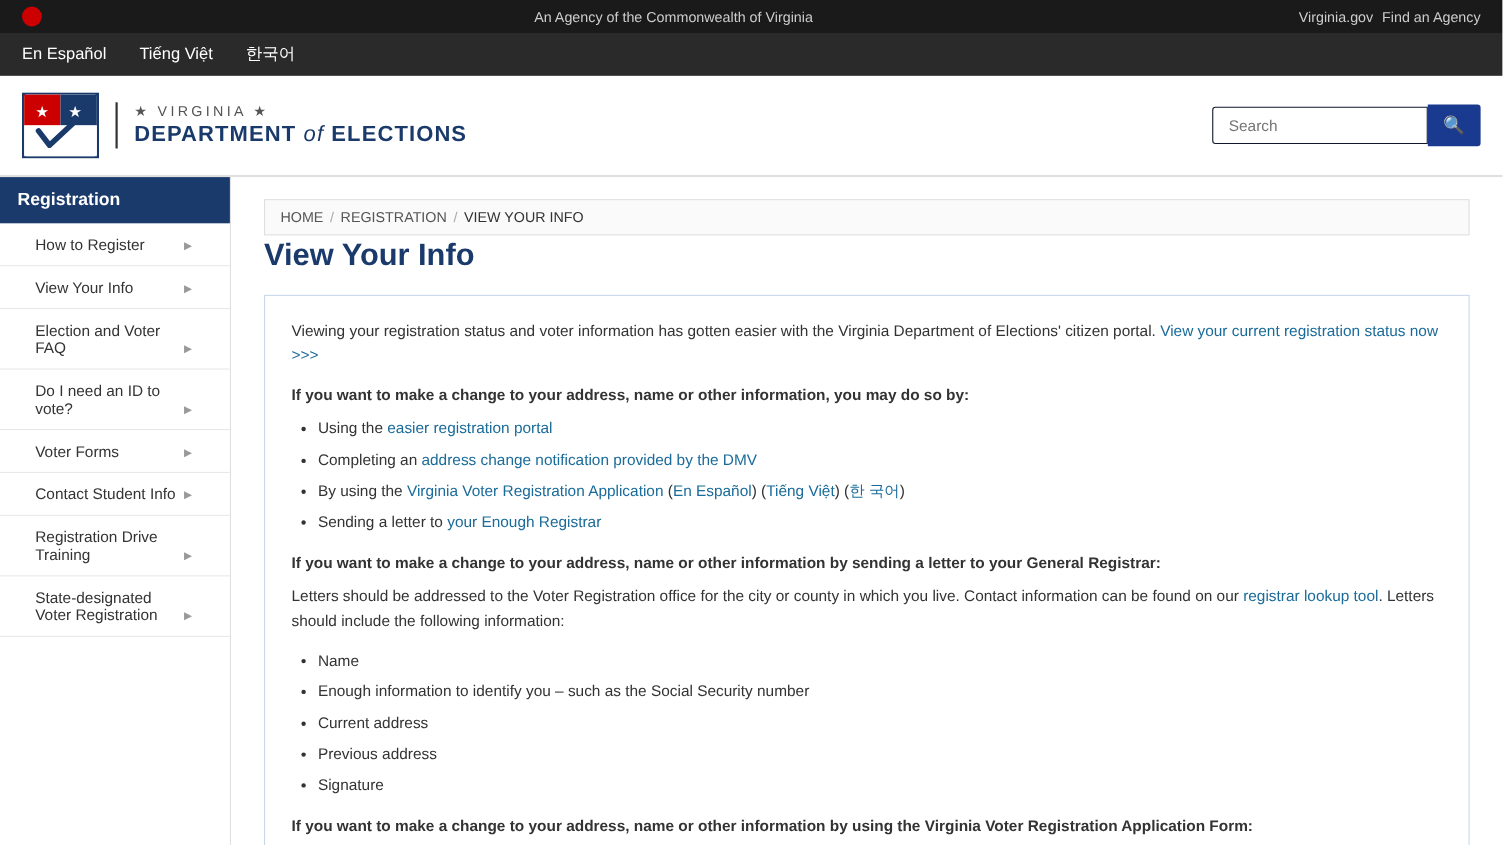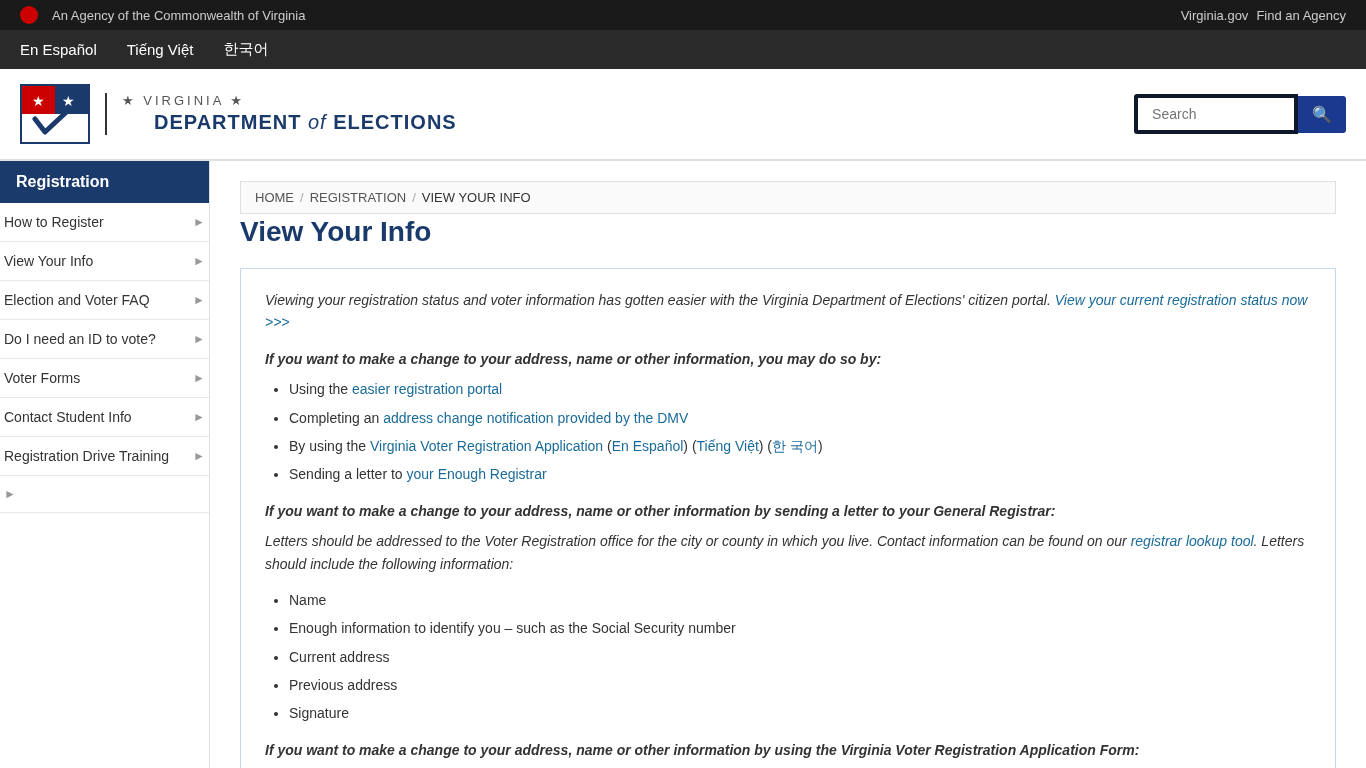--- a/index.html
+++ b/index.html
@@ -7,20 +7,21 @@
 
     
     .top-bar {
       background: #1a1a1a;
       color: #ccc;
       padding: 6px 20px;
       display: flex;
       align-items: center;
       gap: 8px;
       font-size: 13px;
+      text-align: center;
     }
     .top-bar .agency-logo {
       width: 18px; height: 18px;
       background: #cc0000;
       border-radius: 50%;
       display: inline-block;
       margin-right: 6px;
       flex-shrink: 0;
     }
     .top-bar .agency-text { color: #ccc; flex: 1; }
@@ -68,36 +69,35 @@
     .logo-text .stars-line {
       font-size: 13px;
       letter-spacing: 3px;
       color: #555;
     }
     .logo-text .dept-name {
       font-size: 20px;
       font-weight: bold;
       color: #1a3a6b;
       letter-spacing: 1px;
-      margin-left: 32px;
     }
     .logo-text .dept-name em {
       font-style: italic;
       font-weight: normal;
     }
     .search-area {
       display: flex;
       align-items: center;
       gap: 0;
     }
     .search-input {
-      border: 4px solid #0f172a;
+      border: 1px solid #0f172a;
       padding: 8px 14px;
       font-size: 14px;
-      width: 164px;
+      width: 196px;
       border-radius: 3px 0 0 3px;
       outline: none;
     }
     .search-btn {
       background: #1a3a8f;
       border: none;
       color: #fff;
       padding: 9px 14px;
       cursor: pointer;
       border-radius: 0 3px 3px 0;
@@ -120,23 +120,23 @@
     }
     .sidebar-header {
       background: #1a3a6b;
       color: #fff;
       font-weight: bold;
       font-size: 16px;
       padding: 12px 16px;
     }
     .sidebar-item {
       display: flex;
-      align-items: center;
+      align-items: flex-end;
       justify-content: space-between;
-      padding: 11px 4px;
+      padding: 11px 32px;
       border-bottom: 1px solid #e8e8e8;
       cursor: pointer;
       color: #333;
       text-decoration: none;
       font-size: 14px;
     }
     .sidebar-item .chevron {
       color: #999;
       font-size: 12px;
     }
@@ -171,21 +171,21 @@
       margin-bottom: 20px;
     }
 
     .content-box {
       border: 1px solid #c8d8e8;
       padding: 20px 24px;
       font-size: 14px;
       line-height: 1.6;
       color: #333;
     }
-    .content-box p { margin-bottom: 14px; font-style: italic; }
+    .content-box p { margin-bottom: 14px; }
     .content-box a { color: #1a6b9a; text-decoration: none; }
     .content-box ul { margin: 8px 0 14px 24px; }
     .content-box ul li { margin-bottom: 6px; }
     .bold-note {
       font-weight: bold;
       margin-bottom: 8px !important;
     }
   </style>
 </head>
 <body>
@@ -262,20 +262,21 @@
     </a>
     <a class="sidebar-item" href="#">
       <span>Contact Student Info</span>
       <span class="chevron">►</span>
     </a>
     <a class="sidebar-item" href="#">
       <span>Registration Drive Training</span>
       <span class="chevron">►</span>
     </a>
     <a class="sidebar-item" href="#">
+      <span>State-designated Voter Registration</span>
       <span class="chevron">►</span>
     </a>
   </nav>
 
   <main class="content">
 
     <div class="breadcrumb">
       <a href="#">HOME</a>
       <span class="sep">/</span>
       <a href="#">REGISTRATION</a>

